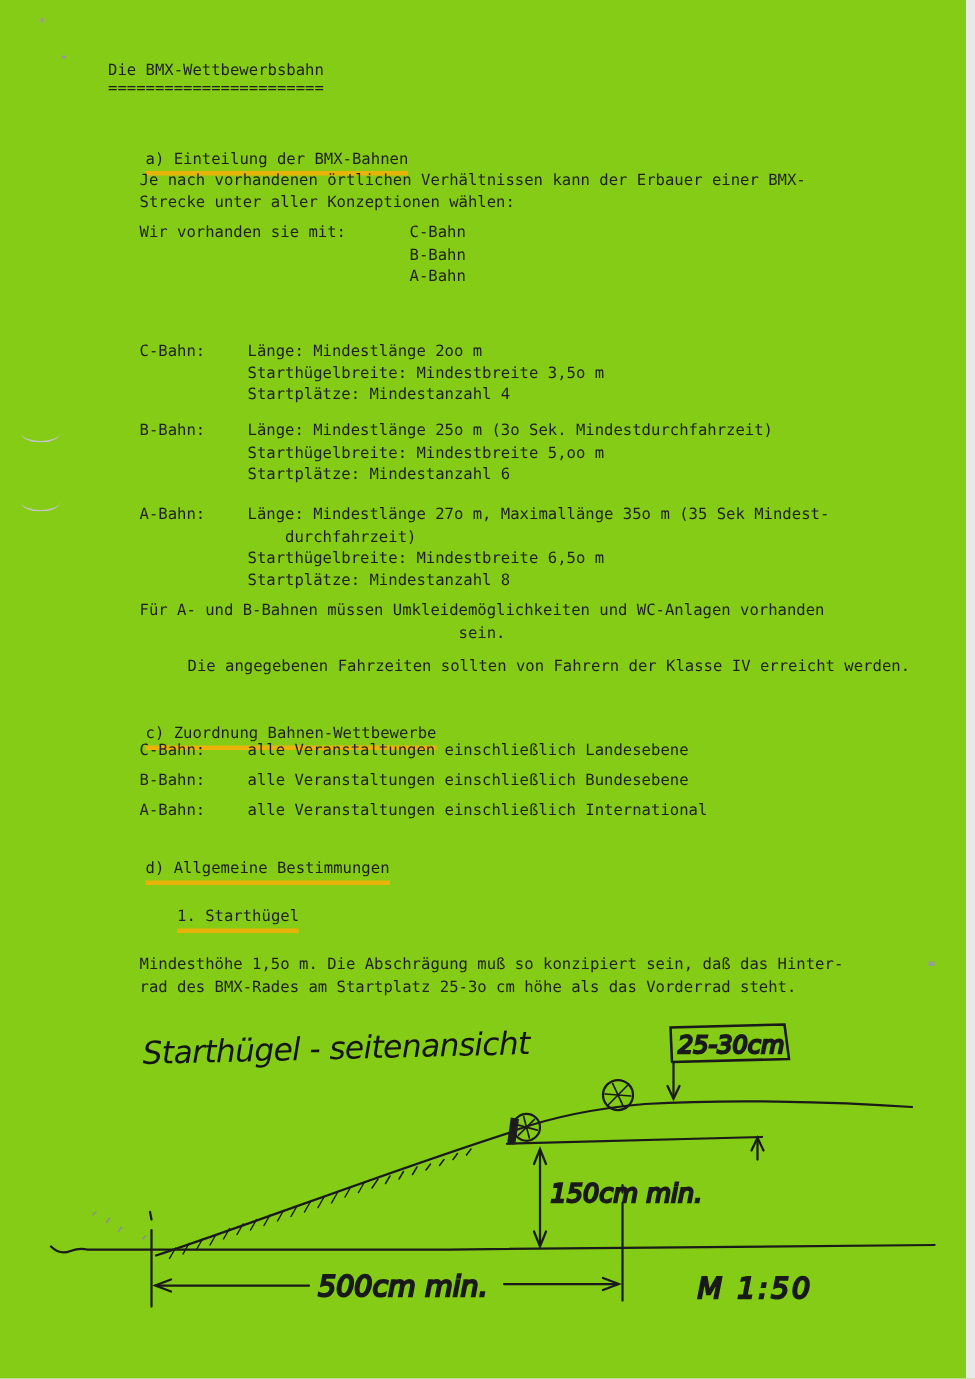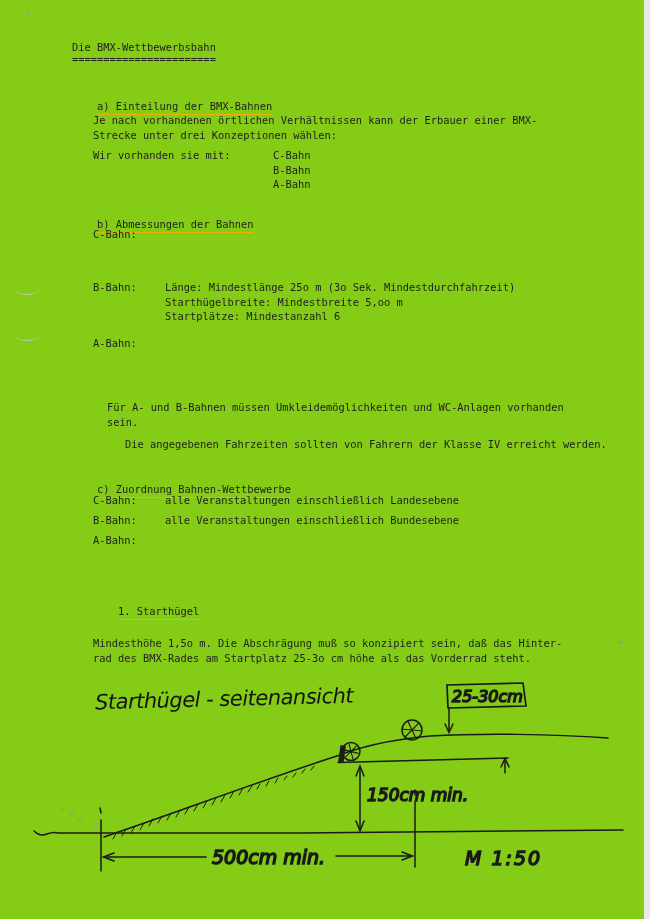--- a/index.html
+++ b/index.html
@@ -4,21 +4,21 @@
 <style>
   html,body{margin:0;padding:0;background:#e9e9e9;}
   .page{
     position:relative;width:644px;height:919px;background:#84cc16;
     overflow:hidden;font-family:"DejaVu Sans Mono",monospace;color:#1f1f1f;
   }
   .mono{
     position:absolute;font-size:10.4px;line-height:14.7px;
     white-space:pre;letter-spacing:0;color:#1f1f1f;
   }
-  .heading{border-bottom:1px solid #eab308;padding-bottom:2px;}
+  .heading{border-bottom:3px solid #eab308;padding-bottom:2px;}
   .hand{
     position:absolute;font-family:"DejaVu Sans",sans-serif;font-style:italic;
     color:#141414;white-space:pre;
   }
   .hole{
     position:absolute;width:26px;height:12px;border:none;
     border-bottom:1.4px solid #c4c4c4;border-radius:50%;
   }
   .speck{position:absolute;background:#9a9a9a;}
   svg text{font-family:"DejaVu Sans",sans-serif;font-style:italic;fill:#141414;}
@@ -34,52 +34,60 @@
   <div class="speck" style="left:41px;top:37px;width:3px;height:2px;"></div>
   <div class="speck" style="left:619px;top:641px;width:4px;height:3px;"></div>
 
   <div class="mono" style="left:72px;top:40px;">Die BMX-Wettbewerbsbahn</div>
   <div class="mono" style="left:72px;top:52px;">=======================</div>
 
   <div class="mono" style="left:72px;top:84px;">
     <span class="heading">a) Einteilung der BMX-Bahnen</span>
   </div>
   <div class="mono" style="left:93px;top:113px;">Je nach vorhandenen örtlichen Verhältnissen kann der Erbauer einer BMX-
-Strecke unter drei Konzeptionen wählen:</div>
+Strecke unter aller Konzeptionen wählen:</div>
   <div class="mono" style="left:93px;top:148px;">Wir vorhanden sie mit:</div>
   <div class="mono" style="left:273px;top:148px;">C-Bahn
 B-Bahn
 A-Bahn</div>
 
-  <div class="mono" style="left:72px;top:202px;">
-    <span class="heading">b) Abmessungen der Bahnen</span>
-  </div>
 
   <div class="mono" style="left:93px;top:227px;">C-Bahn:</div>
+  <div class="mono" style="left:165px;top:227px;">Länge: Mindestlänge 2oo m
+Starthügelbreite: Mindestbreite 3,5o m
+Startplätze: Mindestanzahl 4</div>
 
   <div class="mono" style="left:93px;top:280px;">B-Bahn:</div>
   <div class="mono" style="left:165px;top:280px;">Länge: Mindestlänge 25o m (3o Sek. Mindestdurchfahrzeit)
 Starthügelbreite: Mindestbreite 5,oo m
 Startplätze: Mindestanzahl 6</div>
 
   <div class="mono" style="left:93px;top:336px;">A-Bahn:</div>
+  <div class="mono" style="left:165px;top:336px;">Länge: Mindestlänge 27o m, Maximallänge 35o m (35 Sek Mindest-
+    durchfahrzeit)
+Starthügelbreite: Mindestbreite 6,5o m
+Startplätze: Mindestanzahl 8</div>
 
-  <div class="mono" style="left:107px;top:400px;">Für A- und B-Bahnen müssen Umkleidemöglichkeiten und WC-Anlagen vorhanden
+  <div class="mono" style="left:93px;top:400px;text-align:center;">Für A- und B-Bahnen müssen Umkleidemöglichkeiten und WC-Anlagen vorhanden
 sein.</div>
   <div class="mono" style="left:93px;top:437px;padding-left:32px;">Die angegebenen Fahrzeiten sollten von Fahrern der Klasse IV erreicht werden.</div>
 
   <div class="mono" style="left:72px;top:467px;">
     <span class="heading">c) Zuordnung Bahnen-Wettbewerbe</span>
   </div>
   <div class="mono" style="left:93px;top:493px;">C-Bahn:</div>
   <div class="mono" style="left:165px;top:493px;">alle Veranstaltungen einschließlich Landesebene</div>
   <div class="mono" style="left:93px;top:513px;">B-Bahn:</div>
   <div class="mono" style="left:165px;top:513px;">alle Veranstaltungen einschließlich Bundesebene</div>
   <div class="mono" style="left:93px;top:533px;">A-Bahn:</div>
+  <div class="mono" style="left:165px;top:533px;">alle Veranstaltungen einschließlich International</div>
 
+  <div class="mono" style="left:72px;top:557px;">
+    <span class="heading">d) Allgemeine Bestimmungen</span>
+  </div>
   <div class="mono" style="left:93px;top:589px;">
     <span class="heading">1. Starthügel</span>
   </div>
   <div class="mono" style="left:93px;top:636px;">Mindesthöhe 1,5o m. Die Abschrägung muß so konzipiert sein, daß das Hinter-
 rad des BMX-Rades am Startplatz 25-3o cm höhe als das Vorderrad steht.</div>
 
   <div class="hand" style="left:95px;top:687px;font-size:21px;letter-spacing:-0.5px;transform:rotate(-1.5deg);">Starthügel - seitenansicht</div>
 
   <svg style="position:absolute;left:0;top:660px;" width="650" height="259" viewBox="0 0 650 259" fill="none" stroke="#1a1a1a" stroke-width="1.5" stroke-linecap="round">
 

